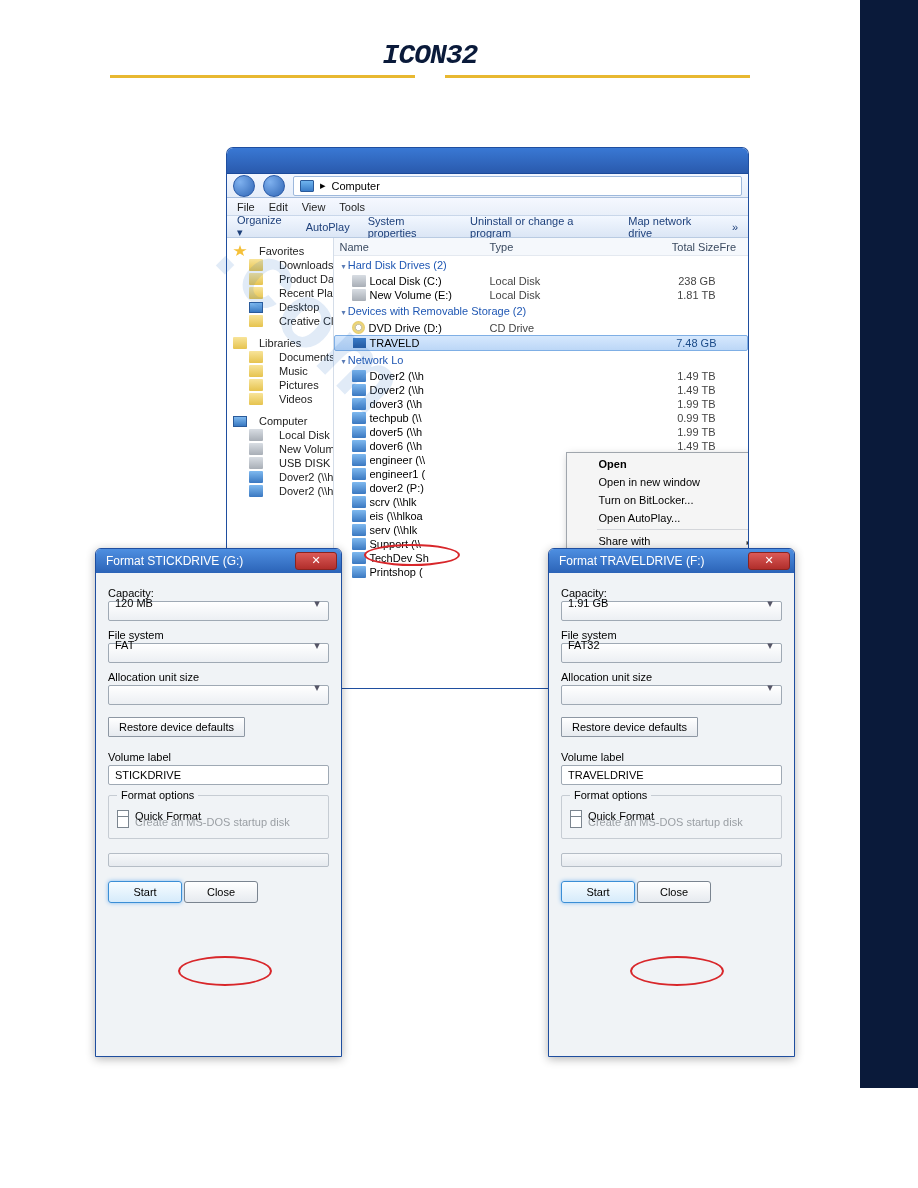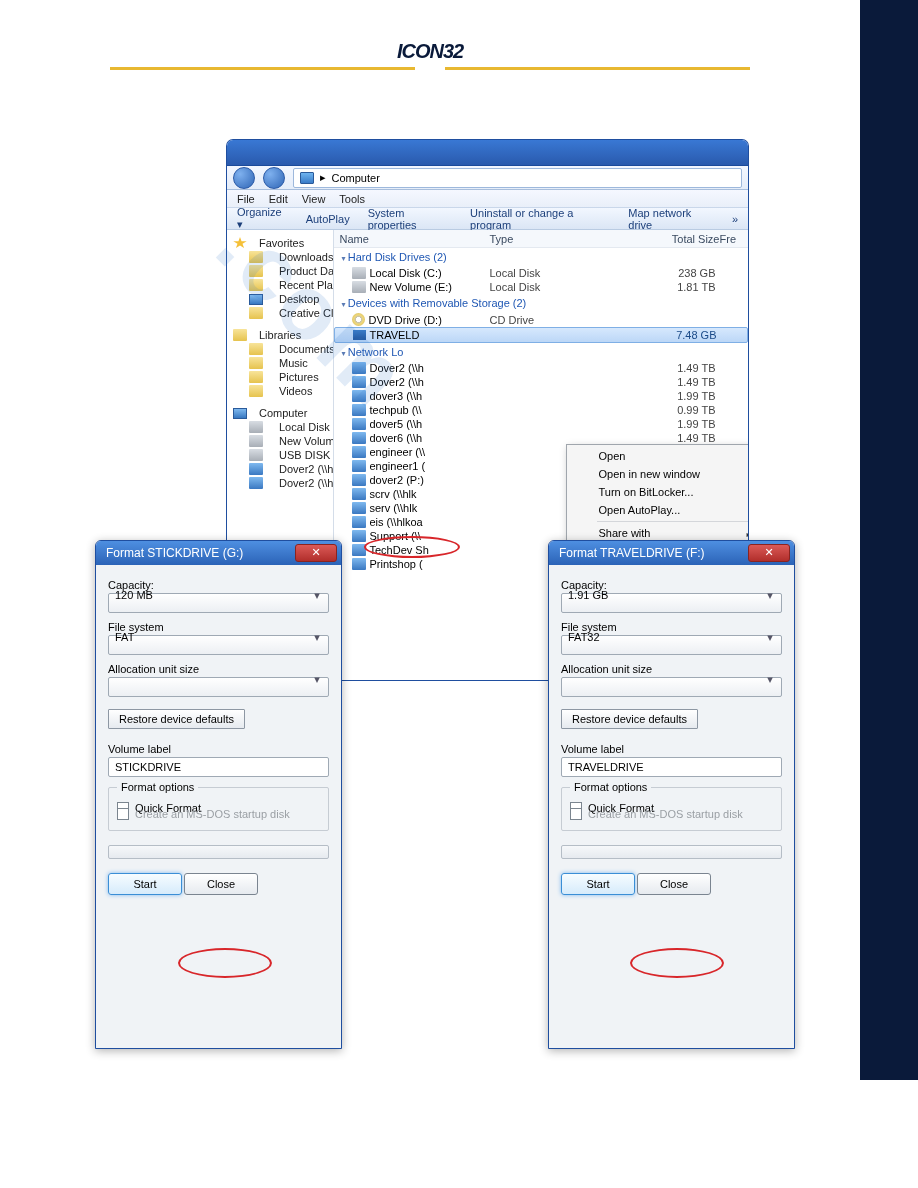--- a/index.html
+++ b/index.html
@@ -1,21 +1,21 @@
 <!DOCTYPE html>
 <html><head>
 <meta charset="utf-8">
 <style>
   * { box-sizing: border-box; margin: 0; padding: 0; }
   body { font-family: "Segoe UI", Tahoma, sans-serif; font-size: 11px; background: #fff; width: 918px; }
   .page { display: flex; }
   .page-main { width: 860px; padding: 40px 0 40px 0; }
   .page-sidebar { width: 58px; background: #0a1a3a; }
   .logo-wrap { text-align: center; margin-bottom: 4px; }
-  .logo { font-family: Liberation Sans, sans-serif; font-size: 20px; font-weight: 900; font-style: italic; color: #0a1a3a; letter-spacing: -1px; }
+  .logo { font-family: Liberation Mono, monospace; font-size: 28px; font-weight: 900; font-style: italic; color: #0a1a3a; letter-spacing: -1px; }
   .logo .num { font-weight: 900; }
   .hr-row { display: flex; justify-content: center; gap: 30px; margin-bottom: 70px; }
   .hr-line { height: 3px; width: 305px; background: #e8b831; }
   .content-area { position: relative; height: 900px; }
   
   .explorer {
     position: absolute; left: 227px; top: 0; width: 521px; height: 540px;
     background: #fff; border-radius: 6px 6px 0 0; overflow: hidden;
     box-shadow: 0 0 0 1px #1f4e9f;
   }
@@ -92,21 +92,21 @@
     position: absolute; left: 232px; top: 214px; width: 196px;
     background: #f5f5f5; border: 1px solid #a0a6ad;
     box-shadow: 2px 3px 8px rgba(0,0,0,.25);
     padding: 2px; z-index: 5;
   }
   .ctx-item {
     padding: 3px 8px 3px 30px; color: #000; position: relative;
     display: flex; justify-content: space-between; align-items: center;
   }
   .ctx-item .arrow::after { content: "▸"; font-size: 8px; color: #333; }
-  .ctx-item.bold { font-weight: normal; }
+  .ctx-item.bold { font-weight: bold; }
   .ctx-sep { height: 1px; background: #d4d6da; margin: 2px 4px 2px 28px; }
   .ctx-icon { position: absolute; left: 6px; width: 14px; height: 14px; }
   .ctx-circle {
     position: absolute; left: 30px; top: 306px; width: 96px; height: 22px;
     border: 2px solid #d8262a; border-radius: 50%; z-index: 6; pointer-events: none;
   }
   
   .fmt {
     position: absolute; width: 247px; height: 509px;
     border: 1px solid #1f4e9f; border-radius: 6px 6px 0 0;
@@ -417,29 +417,29 @@
                   <div class="dr-name">
                     <span class="ic ic-net"></span>
                     <span>scrv (\\hlk</span>
                   </div>
                   <div class="dr-type"></div>
                   <div class="dr-size">1.99 TB</div>
                 </div>
                 <div class="drive-row">
                   <div class="dr-name">
                     <span class="ic ic-net"></span>
+                    <span>eis (\\hlkoa</span>
+                  </div>
+                  <div class="dr-type"></div>
+                  <div class="dr-size"></div>
+                </div>
+                <div class="drive-row">
+                  <div class="dr-name">
+                    <span class="ic ic-net"></span>
                     <span>serv (\\hlk</span>
-                  </div>
-                  <div class="dr-type"></div>
-                  <div class="dr-size"></div>
-                </div>
-                <div class="drive-row">
-                  <div class="dr-name">
-                    <span class="ic ic-net"></span>
-                    <span>eis (\\hlkoa</span>
                   </div>
                   <div class="dr-type"></div>
                   <div class="dr-size"></div>
                 </div>
                 <div class="drive-row">
                   <div class="dr-name">
                     <span class="ic ic-net"></span>
                     <span>Support (\\</span>
                   </div>
                   <div class="dr-type"></div>

